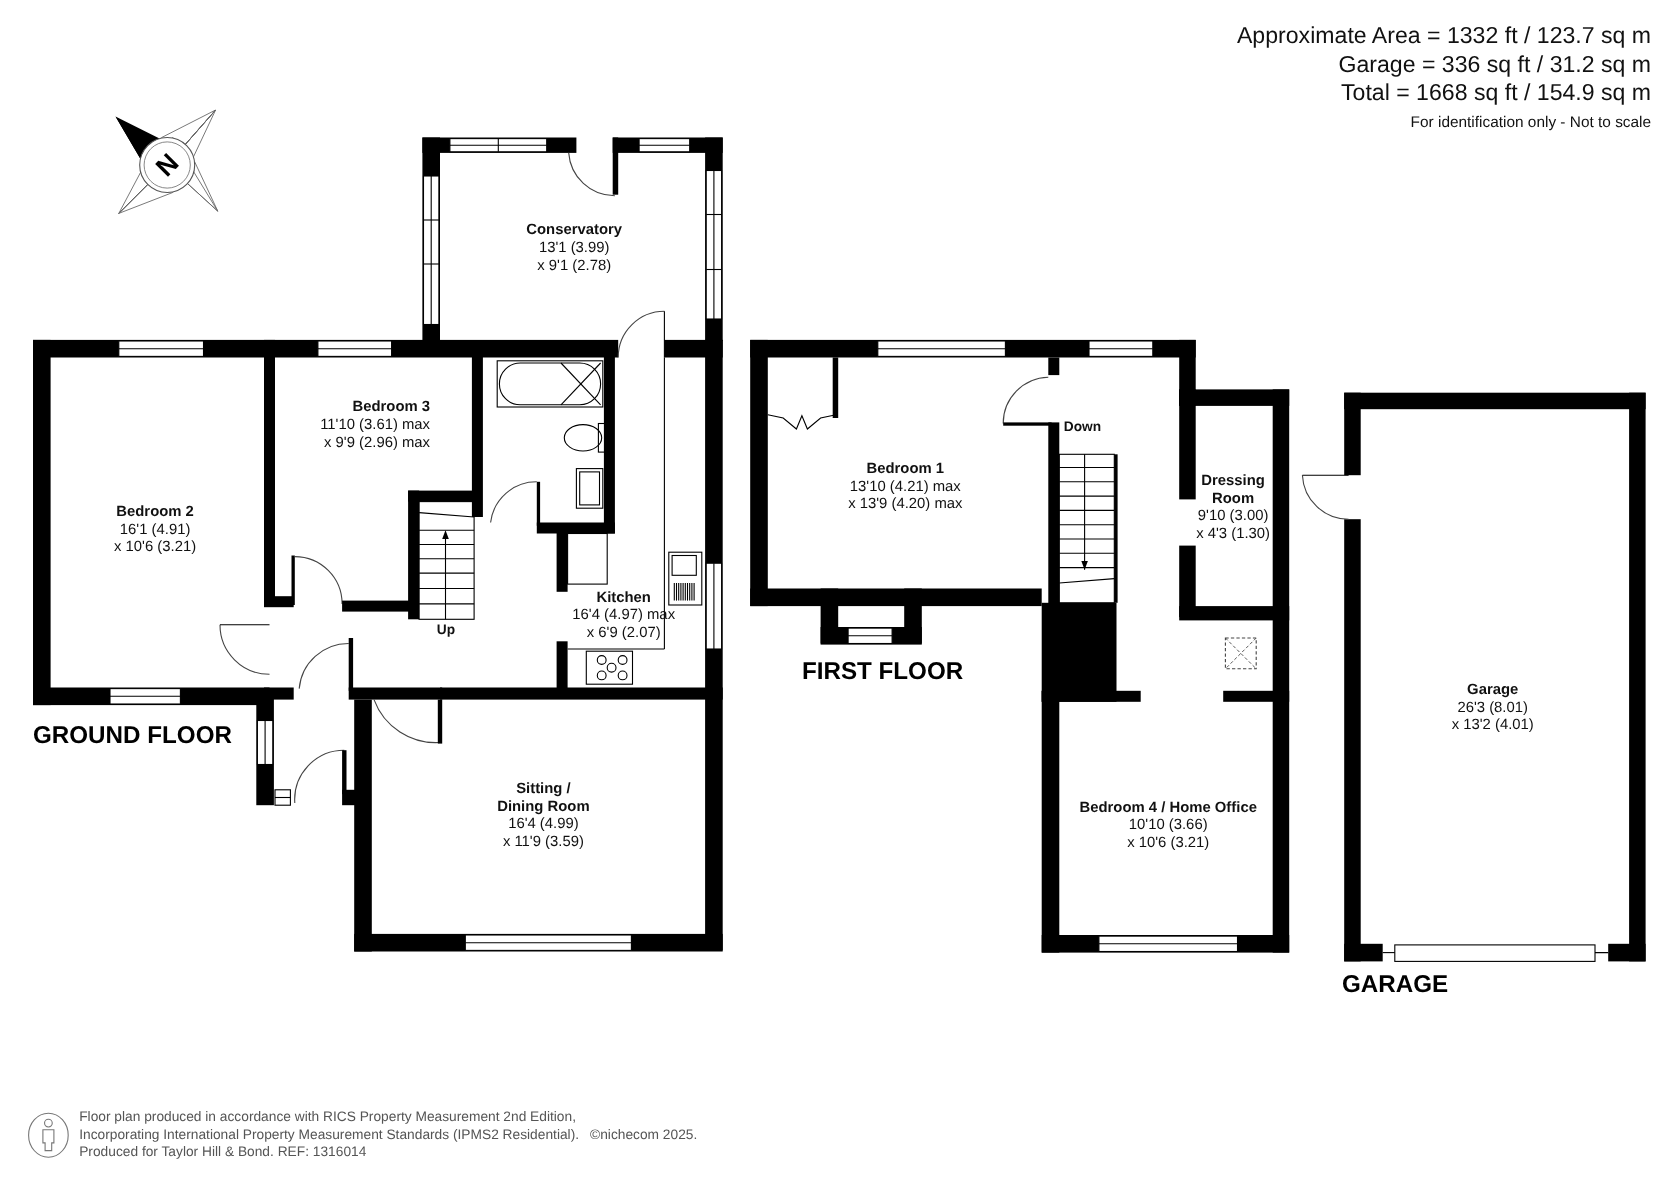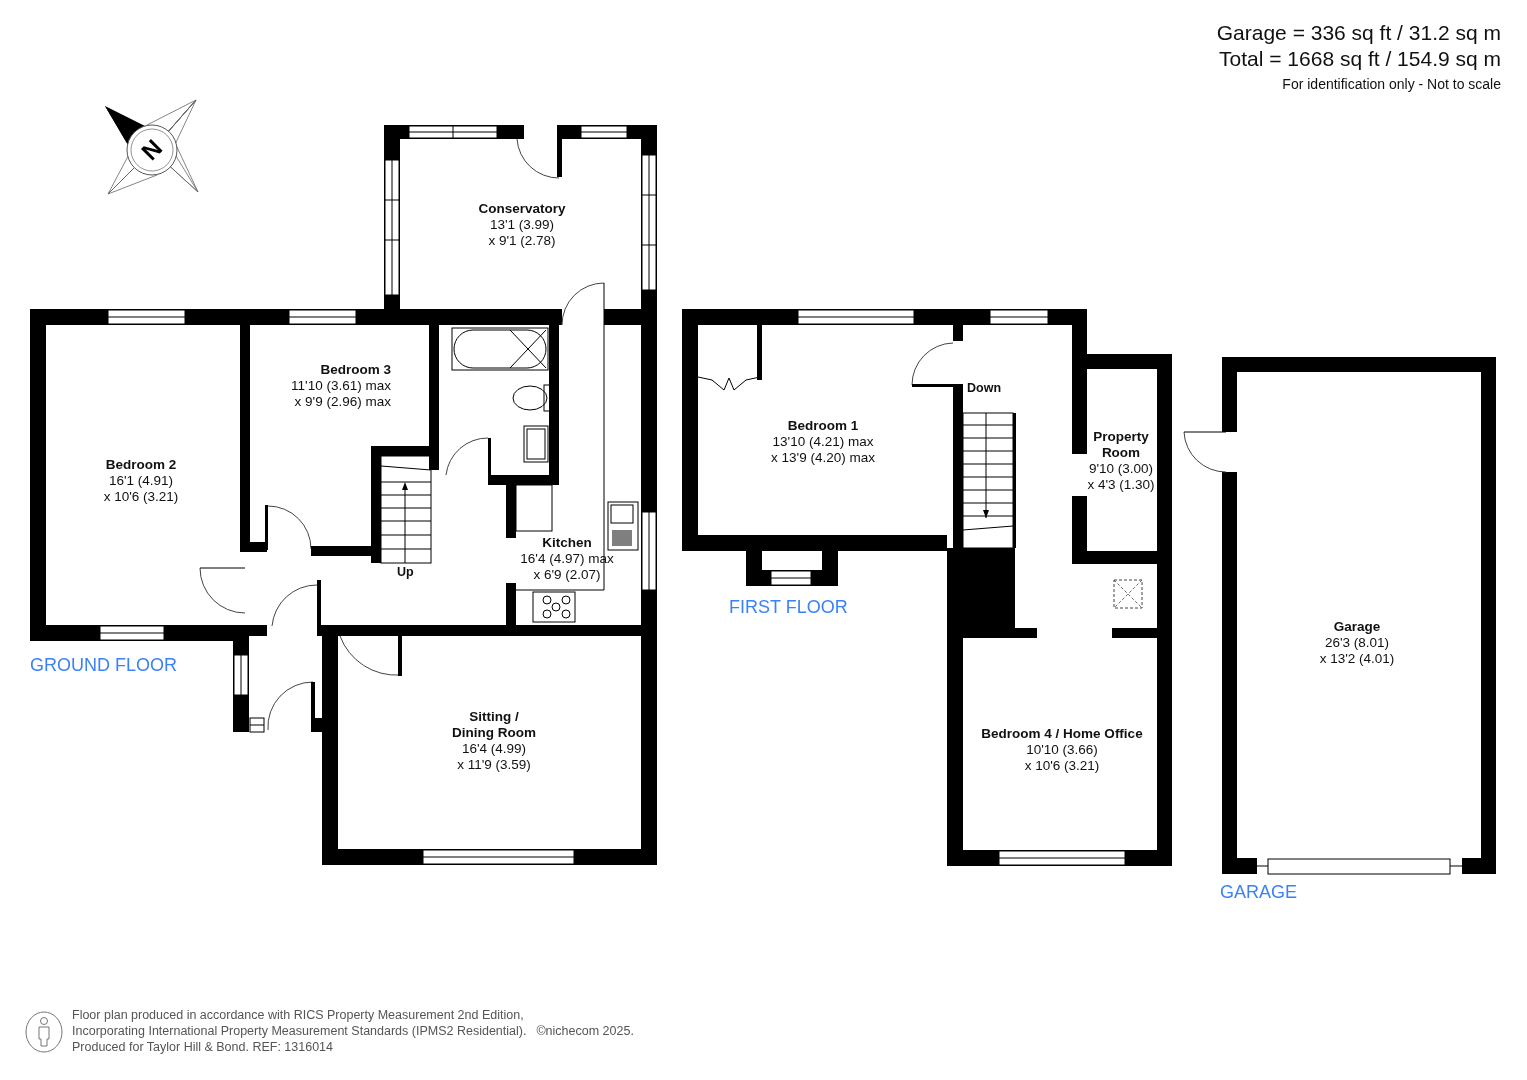--- a/index.html
+++ b/index.html
@@ -10,30 +10,31 @@
   .area-note { font-size: 14px; line-height: 20px; margin-top: 2px; color: #111; }
   svg.plan { position: absolute; left: 0; top: 0; }
   .wall { fill: #000; }
   .win { fill: #fff; stroke: #000; stroke-width: 1; }
   .thin { fill: none; stroke: #000; stroke-width: 1; }
   .door-arc { fill: none; stroke: #444; stroke-width: 1; }
   .room-label { position: absolute; text-align: center; transform: translateX(-50%);
                 white-space: nowrap; font-size: 13.5px; line-height: 16px; color: #111; }
   .room-label .rname { font-weight: bold; display: block; }
   .room-label .rdim { display: block; }
-  .floor-label { position: absolute; font-weight: normal; font-size: 18px; color: #3b82f6; }
+  .floor-label { position: absolute; font-weight: bold; font-size: 22px; color: #000000; }
   .small-label { position: absolute; font-weight: bold; font-size: 12.5px; color: #111; }
   .footer { position: absolute; left: 72px; top: 1007px; font-size: 12.5px; line-height: 16px; color: #555; }
   .footer .copy { margin-left: 10px; }
   .footer-icon { position: absolute; left: 24px; top: 1010px; }
 </style>
 </head>
 <body>
 
 <div class="area-block">
+  <div class="area-line">Approximate Area = 1332 ft / 123.7 sq m</div>
   <div class="area-line">Garage = 336 sq ft / 31.2 sq m</div>
   <div class="area-line">Total = 1668 sq ft / 154.9 sq m</div>
   <div class="area-note">For identification only - Not to scale</div>
 </div>
 
 <svg class="plan" width="1527" height="1080" viewBox="0 0 1527 1080">
 
   <g>
     <polygon points="196,100 152,150 108,194 152,150" fill="none" stroke="#555" stroke-width="0.8"></polygon>
     <polygon points="152,150 196,100 170,155" fill="none" stroke="#666" stroke-width="0.8"></polygon>
@@ -277,21 +278,21 @@
 </div>
 <div class="small-label" style="left:397px; top:565px;">Up</div>
 <div class="floor-label" style="left:30px; top:655px;">GROUND FLOOR</div>
 
 <div class="room-label" style="left:823px; top:418px;">
   <span class="rname">Bedroom 1</span>
   <span class="rdim">13'10 (4.21) max</span>
   <span class="rdim">x 13'9 (4.20) max</span>
 </div>
 <div class="room-label" style="left:1121px; top:429px;">
-  <span class="rname">Property</span>
+  <span class="rname">Dressing</span>
   <span class="rname">Room</span>
   <span class="rdim">9'10 (3.00)</span>
   <span class="rdim">x 4'3 (1.30)</span>
 </div>
 <div class="room-label" style="left:1062px; top:726px;">
   <span class="rname">Bedroom 4 / Home Office</span>
   <span class="rdim">10'10 (3.66)</span>
   <span class="rdim">x 10'6 (3.21)</span>
 </div>
 <div class="small-label" style="left:967px; top:381px;">Down</div>

